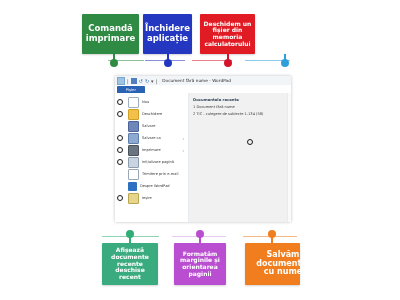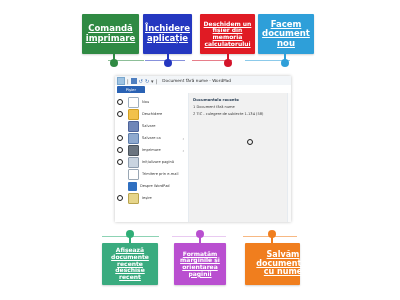--- a/index.html
+++ b/index.html
@@ -16,21 +16,20 @@
     position:absolute;
     display:flex;align-items:center;justify-content:center;
     text-align:center;
     color:#ffffff;
     font-weight:700;
     line-height:1.12;
     box-sizing:border-box;
     padding:2px 3px;
     box-shadow:0 1px 2px rgba(0,0,0,.18);
     border-radius:1px;
-    text-decoration:underline;
   }
   .label span{display:block;}
 
   
   .pin{position:absolute;}
   .pin .stem{
     position:absolute;left:50%;transform:translateX(-50%);
     width:2px;
   }
   .pin .knob{
@@ -164,23 +163,20 @@
   </div>
 
   <div class="label" style="left:200px;top:14px;width:55px;height:40px;background:#e01b24;font-size:6px;">
     <span>Deschidem un fișier din memoria calculatorului</span>
   </div>
   <div class="pin down" style="left:224px;top:54px;width:8px;height:13px;">
     <div class="stem" style="background:#d4142a;"></div>
     <div class="knob" style="background:#d4142a;"></div>
   </div>
 
-  <div class="label" style="left:258px;top:14px;width:56px;height:40px;background:#2e9fd9;font-size:8.5px;">
-    <span>Facem document nou</span>
-  </div>
   <div class="pin down" style="left:281px;top:54px;width:8px;height:13px;">
     <div class="stem" style="background:#2e9fd9;"></div>
     <div class="knob" style="background:#2e9fd9;"></div>
   </div>
 
   <div id="wp" style="left:115px;top:76px;width:176px;height:146px;">
 
     <div id="wp-titlebar">
       <div class="qa qa-app"></div>
       <div class="qa-dd">|</div>

